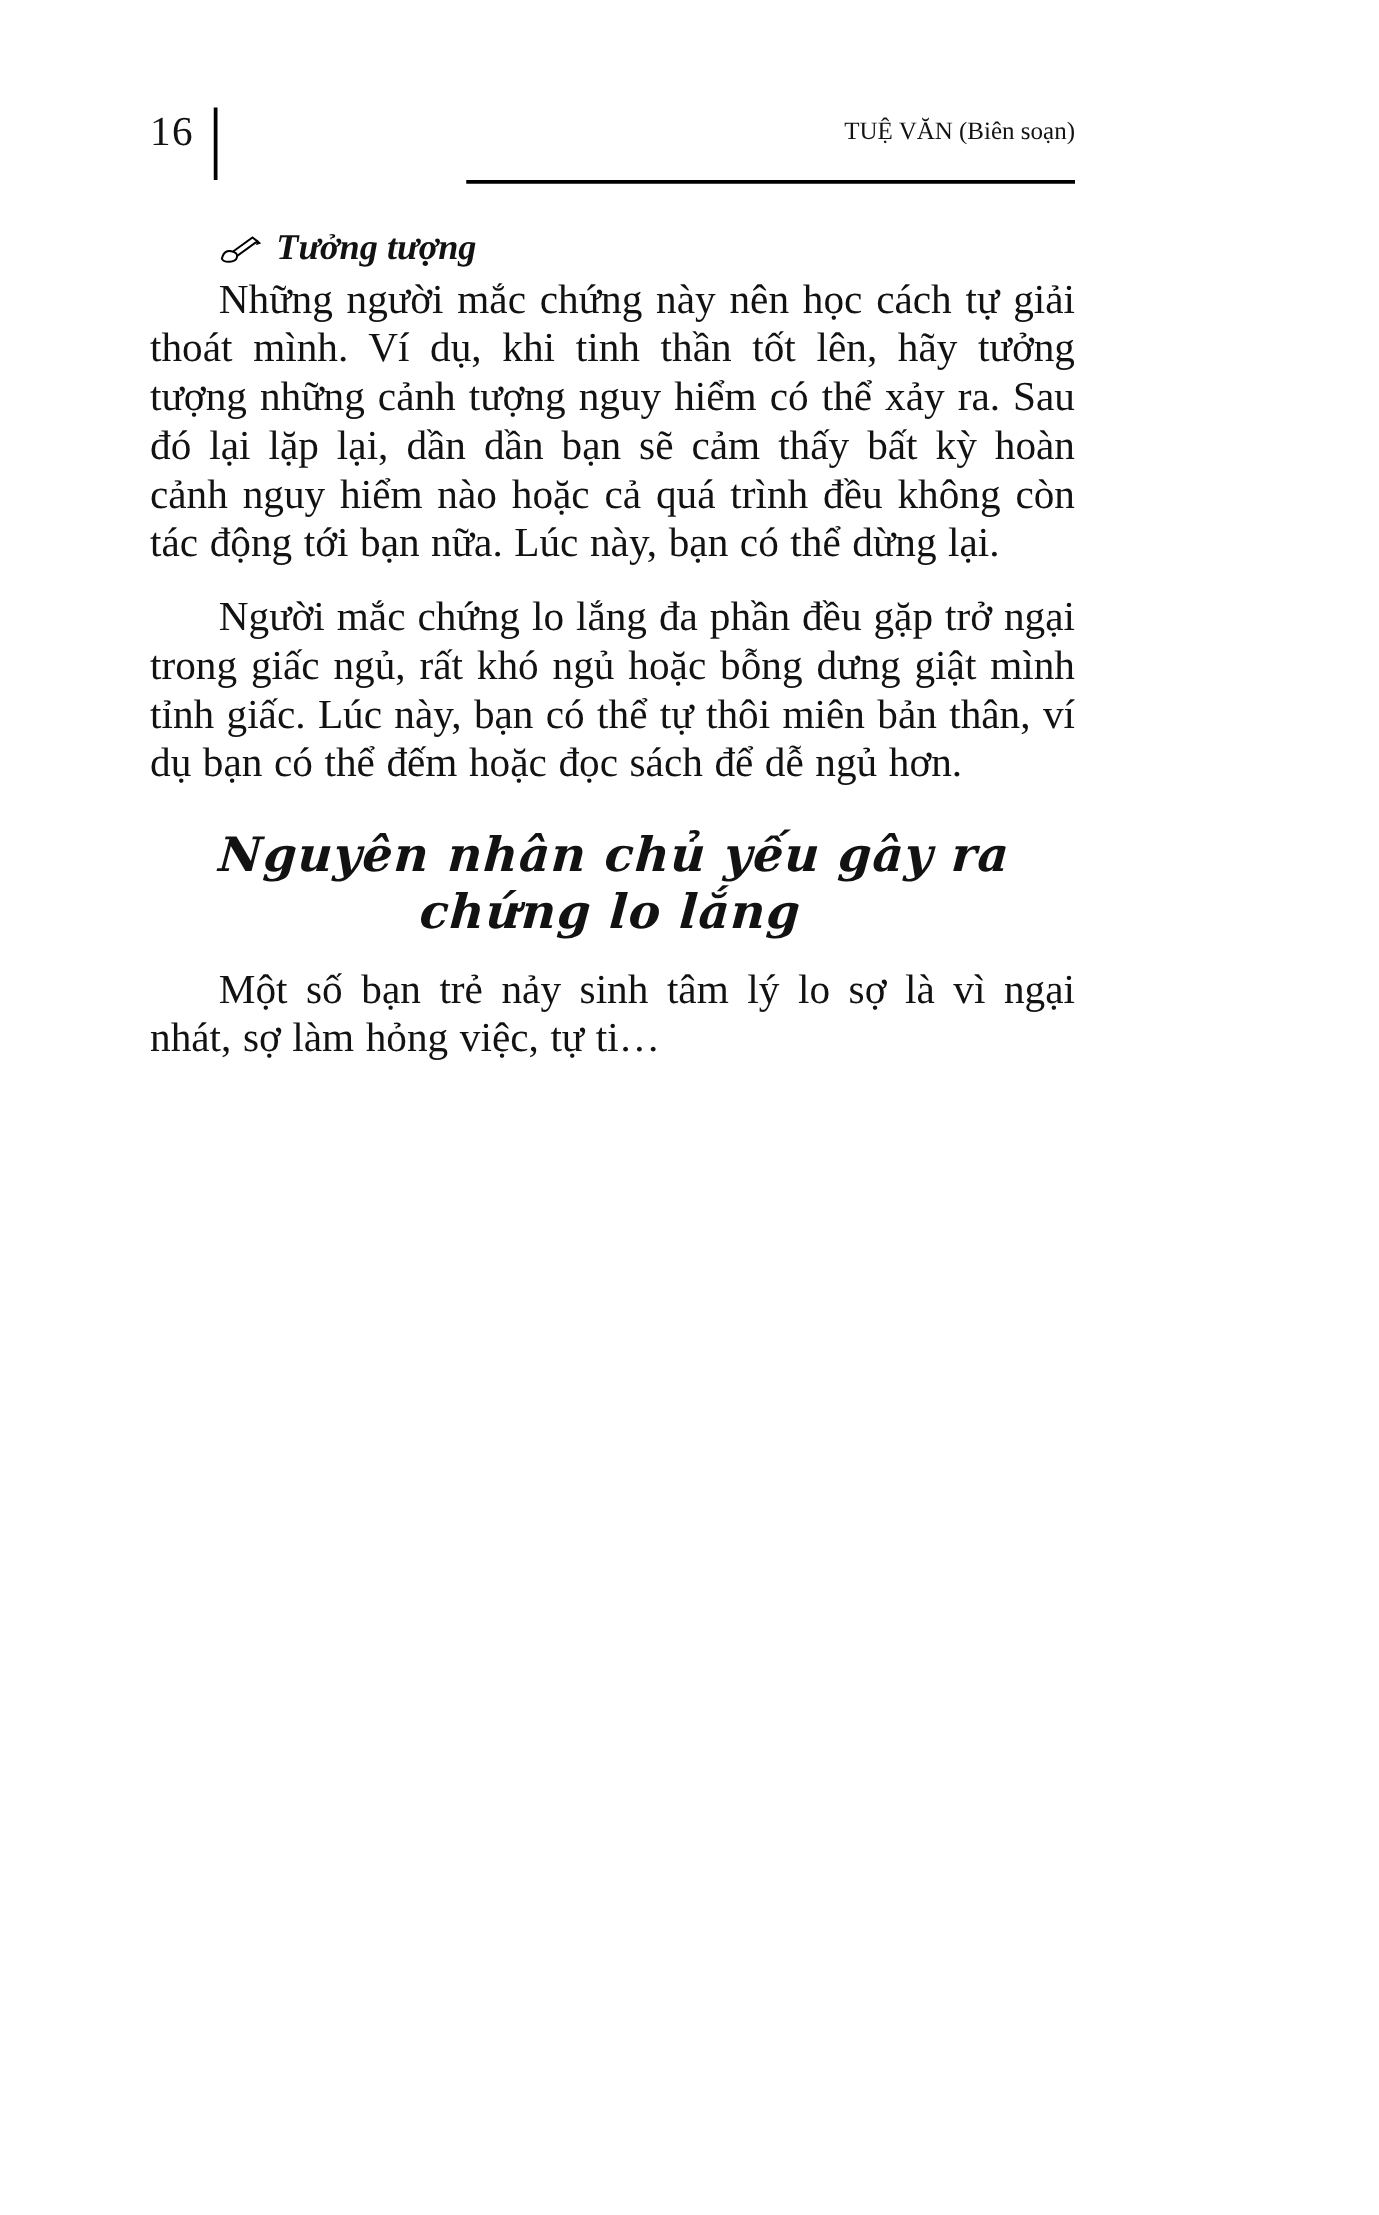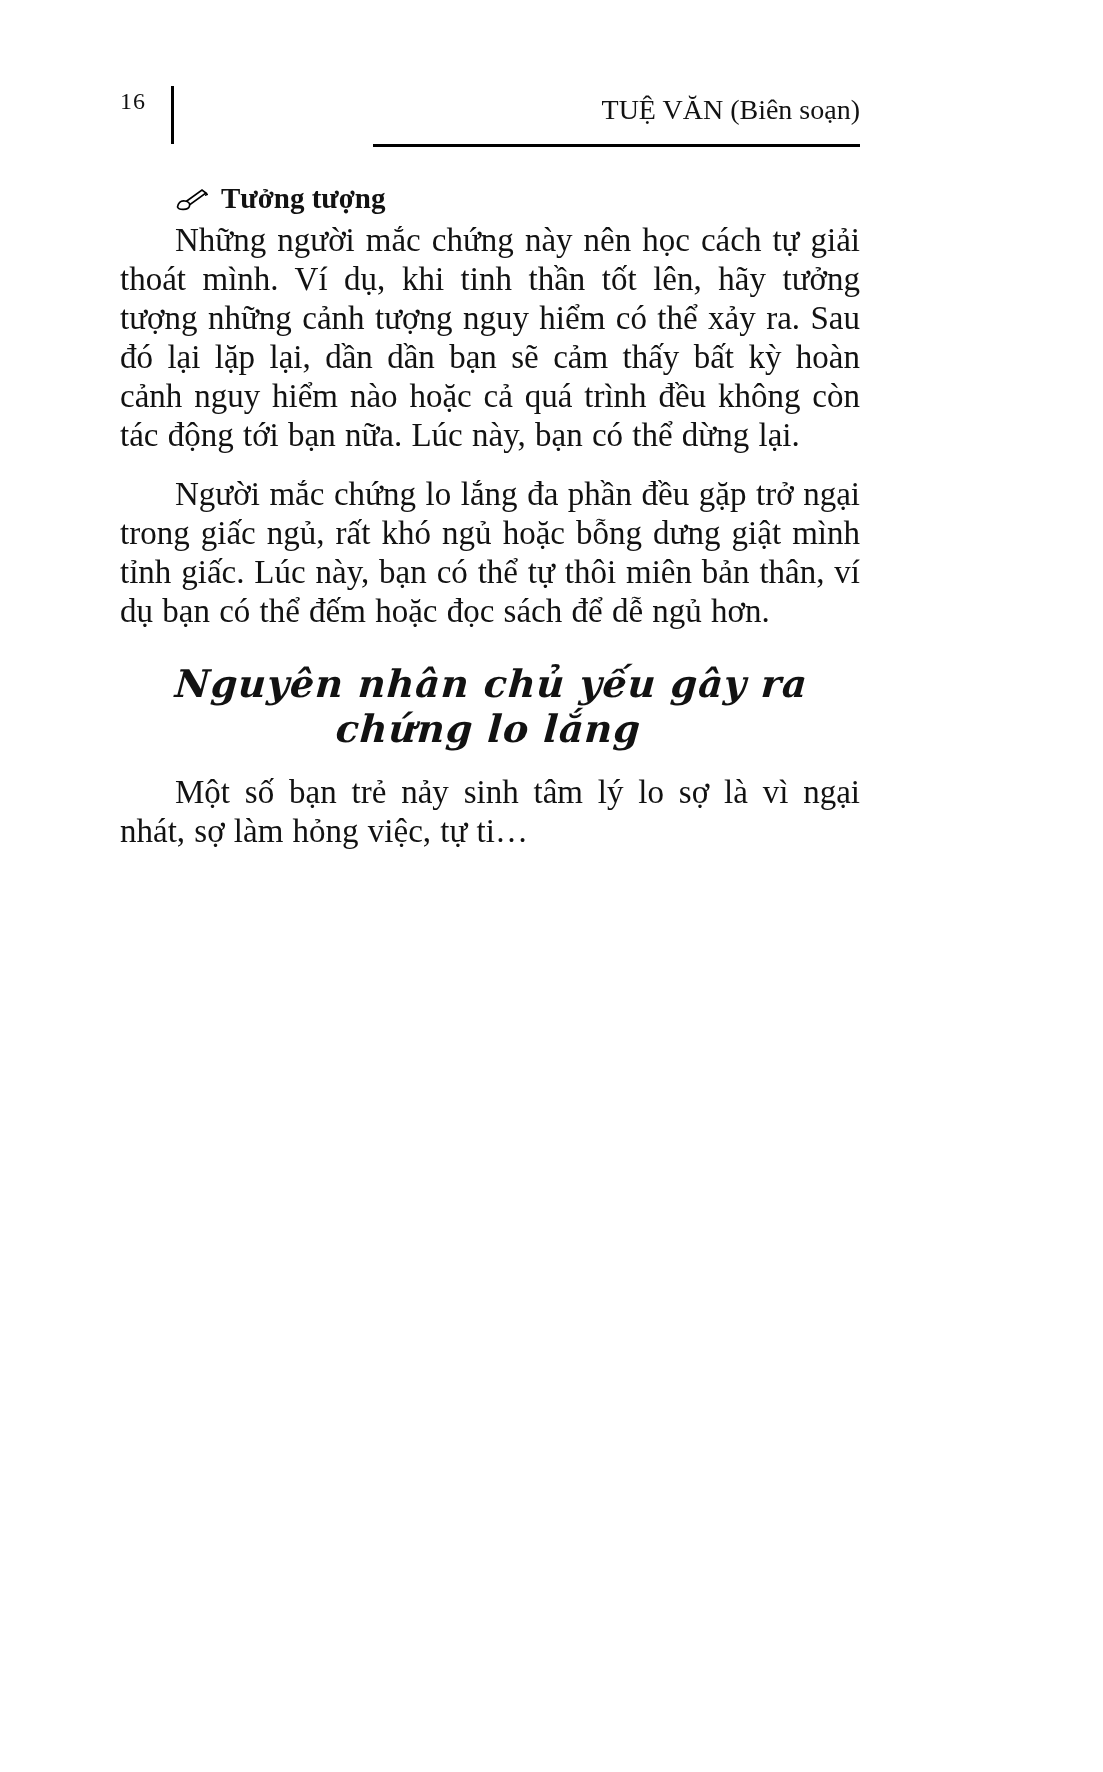--- a/index.html
+++ b/index.html
@@ -8,29 +8,30 @@
     width: 1103px;
     height: 1772px;
     margin: 0 auto;
     background: #ffffff;
     font-family: "Liberation Serif", "DejaVu Serif", serif;
     color: #121212;
     overflow: hidden;
   }
   
   .header { position: absolute; top: 86px; left: 120px; width: 740px; height: 70px; }
-  .page-num { position: absolute; left: 0; top: 2px; font-size: 24px; letter-spacing: 1px; }
+  .page-num { position: absolute; left: 0; top: 2px; font-size: 33px; letter-spacing: 1px; }
   .header-vbar { position: absolute; left: 51px; top: 0; width: 3px; height: 58px; background: #000; }
-  .running-title { position: absolute; right: 0; top: 8px; font-size: 28px; white-space: nowrap; }
+  .running-title { position: absolute; right: 0; top: 8px; font-size: 20px; white-space: nowrap; }
   .header-rule { position: absolute; right: 0; top: 58px; width: 487px; height: 3px; background: #000; }
   
   .content { position: absolute; top: 168px; left: 120px; width: 740px; }
   .section-heading {
     margin: 14px 0 6px 55px;
     font-size: 29px;
+    font-style: italic;
     font-weight: bold;
     display: flex;
     align-items: center;
     gap: 12px;
   }
   .section-heading .icon { flex: 0 0 auto; display: inline-flex; font-style: normal; }
   .body-para {
     margin: 0 0 10px 0;
     font-size: 33px;
     line-height: 39px;

